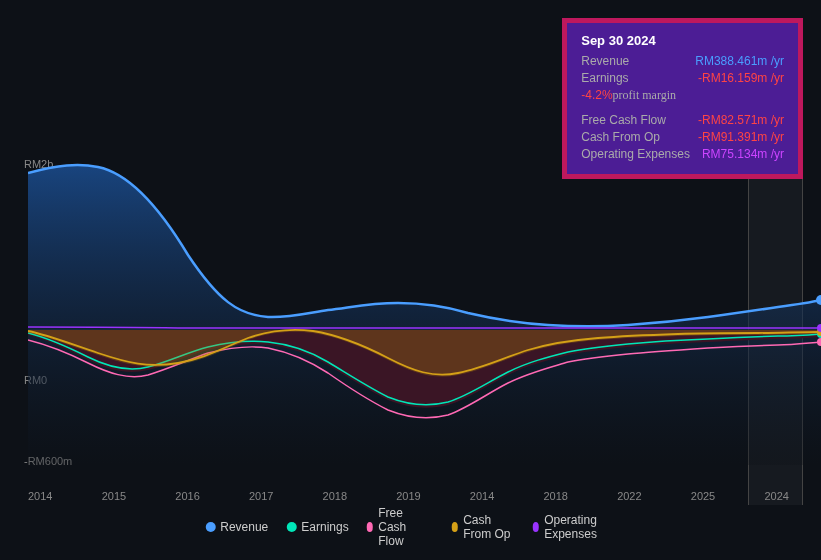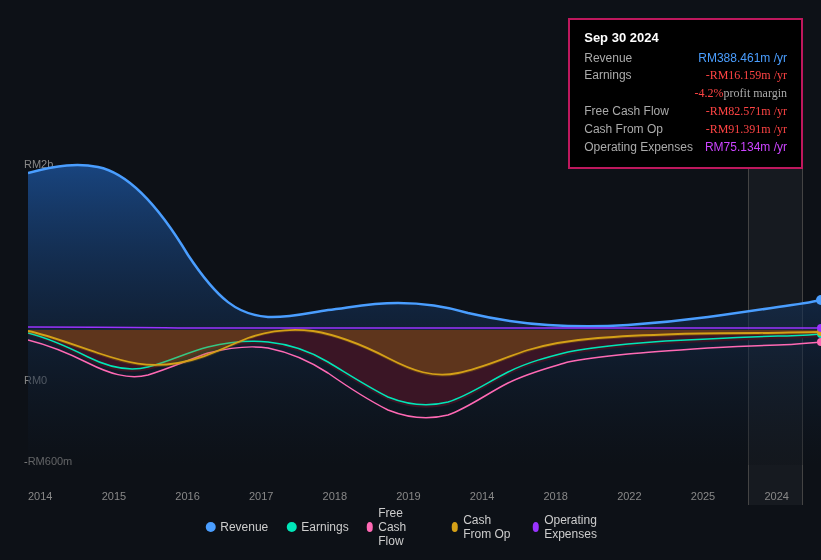--- a/index.html
+++ b/index.html
@@ -11,49 +11,48 @@
       color: #ccc;
       overflow: hidden;
       position: relative;
     }
 
     
     .tooltip {
       position: absolute;
       top: 18px;
       right: 18px;
-      background: #000000;
-      border: 2px solid #be185d;
+      background: #4c1d95;
+      border: 5px solid #be185d;
       padding: 10px 14px;
       min-width: 230px;
       z-index: 10;
     }
     .tooltip-date {
       color: #fff;
       font-size: 13px;
       font-weight: bold;
       margin-bottom: 6px;
     }
     .tooltip-row {
       display: flex;
       justify-content: space-between;
       font-size: 12px;
       margin-bottom: 3px;
       color: #aaa;
     }
     .tooltip-row .label { color: #aaa; }
     .tooltip-row .val { margin-left: 12px; }
     .val-blue { color: #4a9eff; }
-    .val-red { color: #ff4444; font-family: Liberation Serif, serif; }
+    .val-red { color: #ff4444; }
     .val-purple { color: #cc44ff; }
     .profit-margin-row {
       display: flex;
-      justify-content: flex-end;
       font-size: 12px;
-      margin-bottom: 3px;
+      margin-bottom: 10px;
     }
 
     
     .y-label {
       position: absolute;
       left: 24px;
       font-size: 11px;
       color: #888;
       text-align: center;
     }

